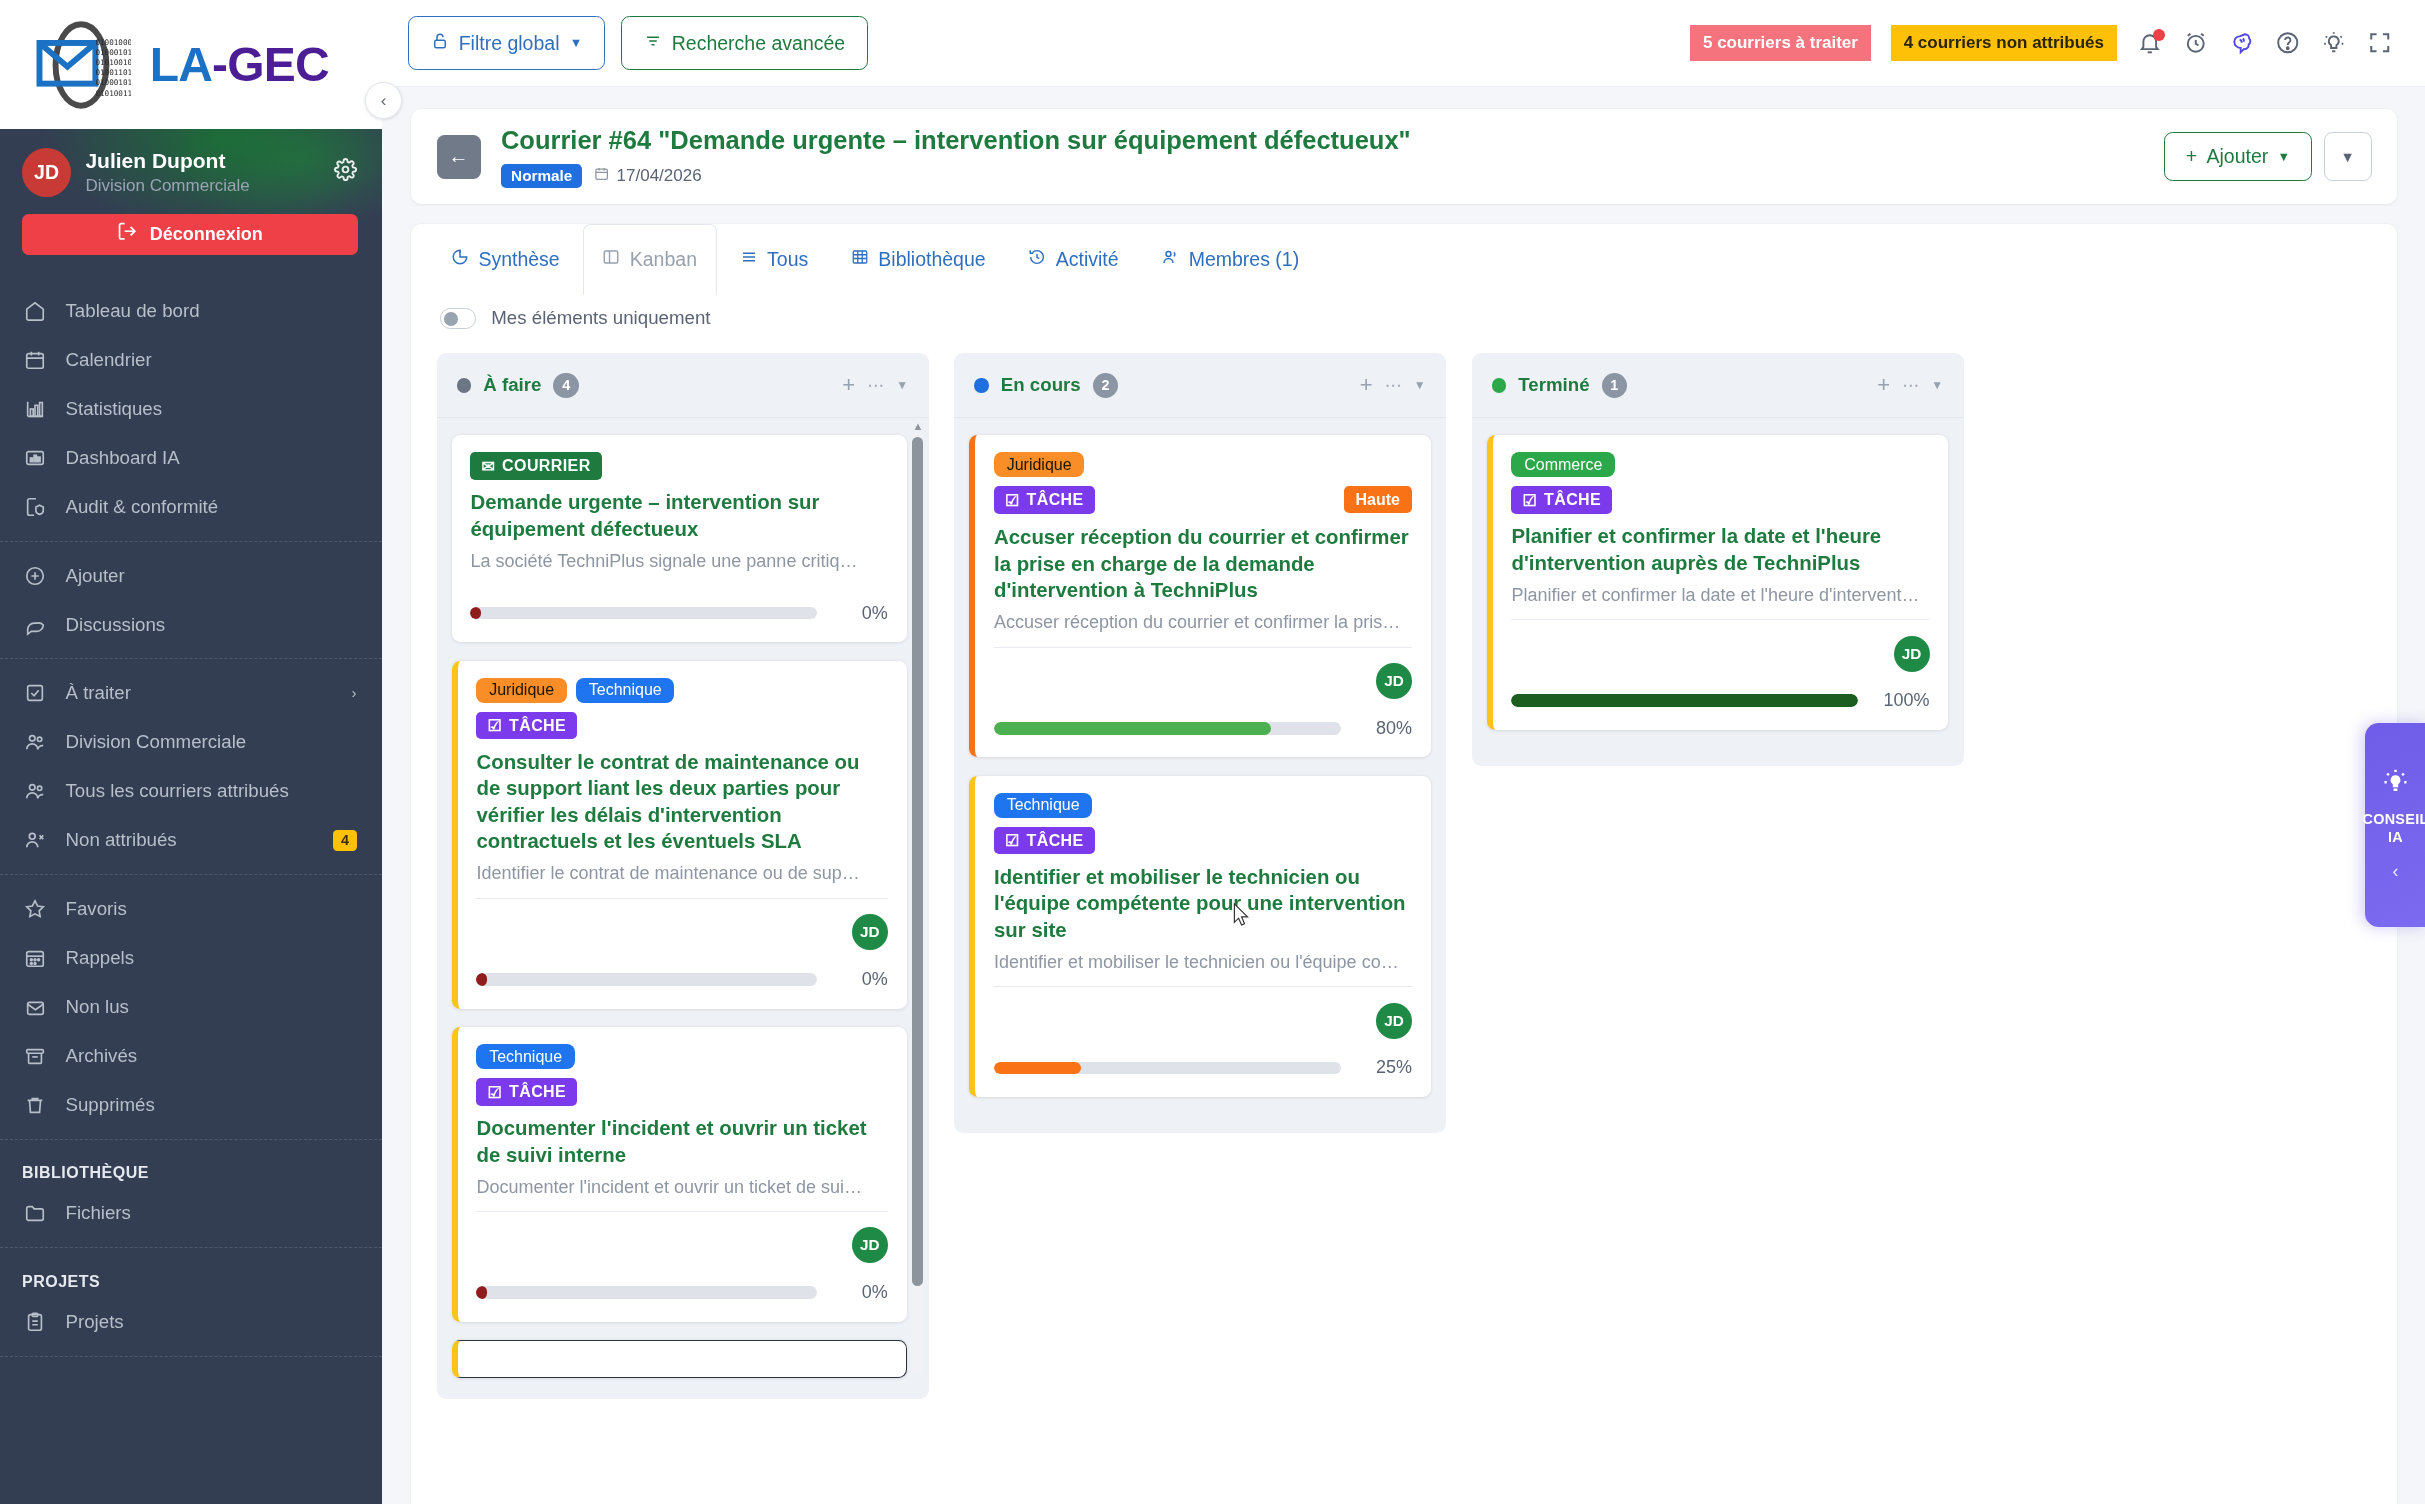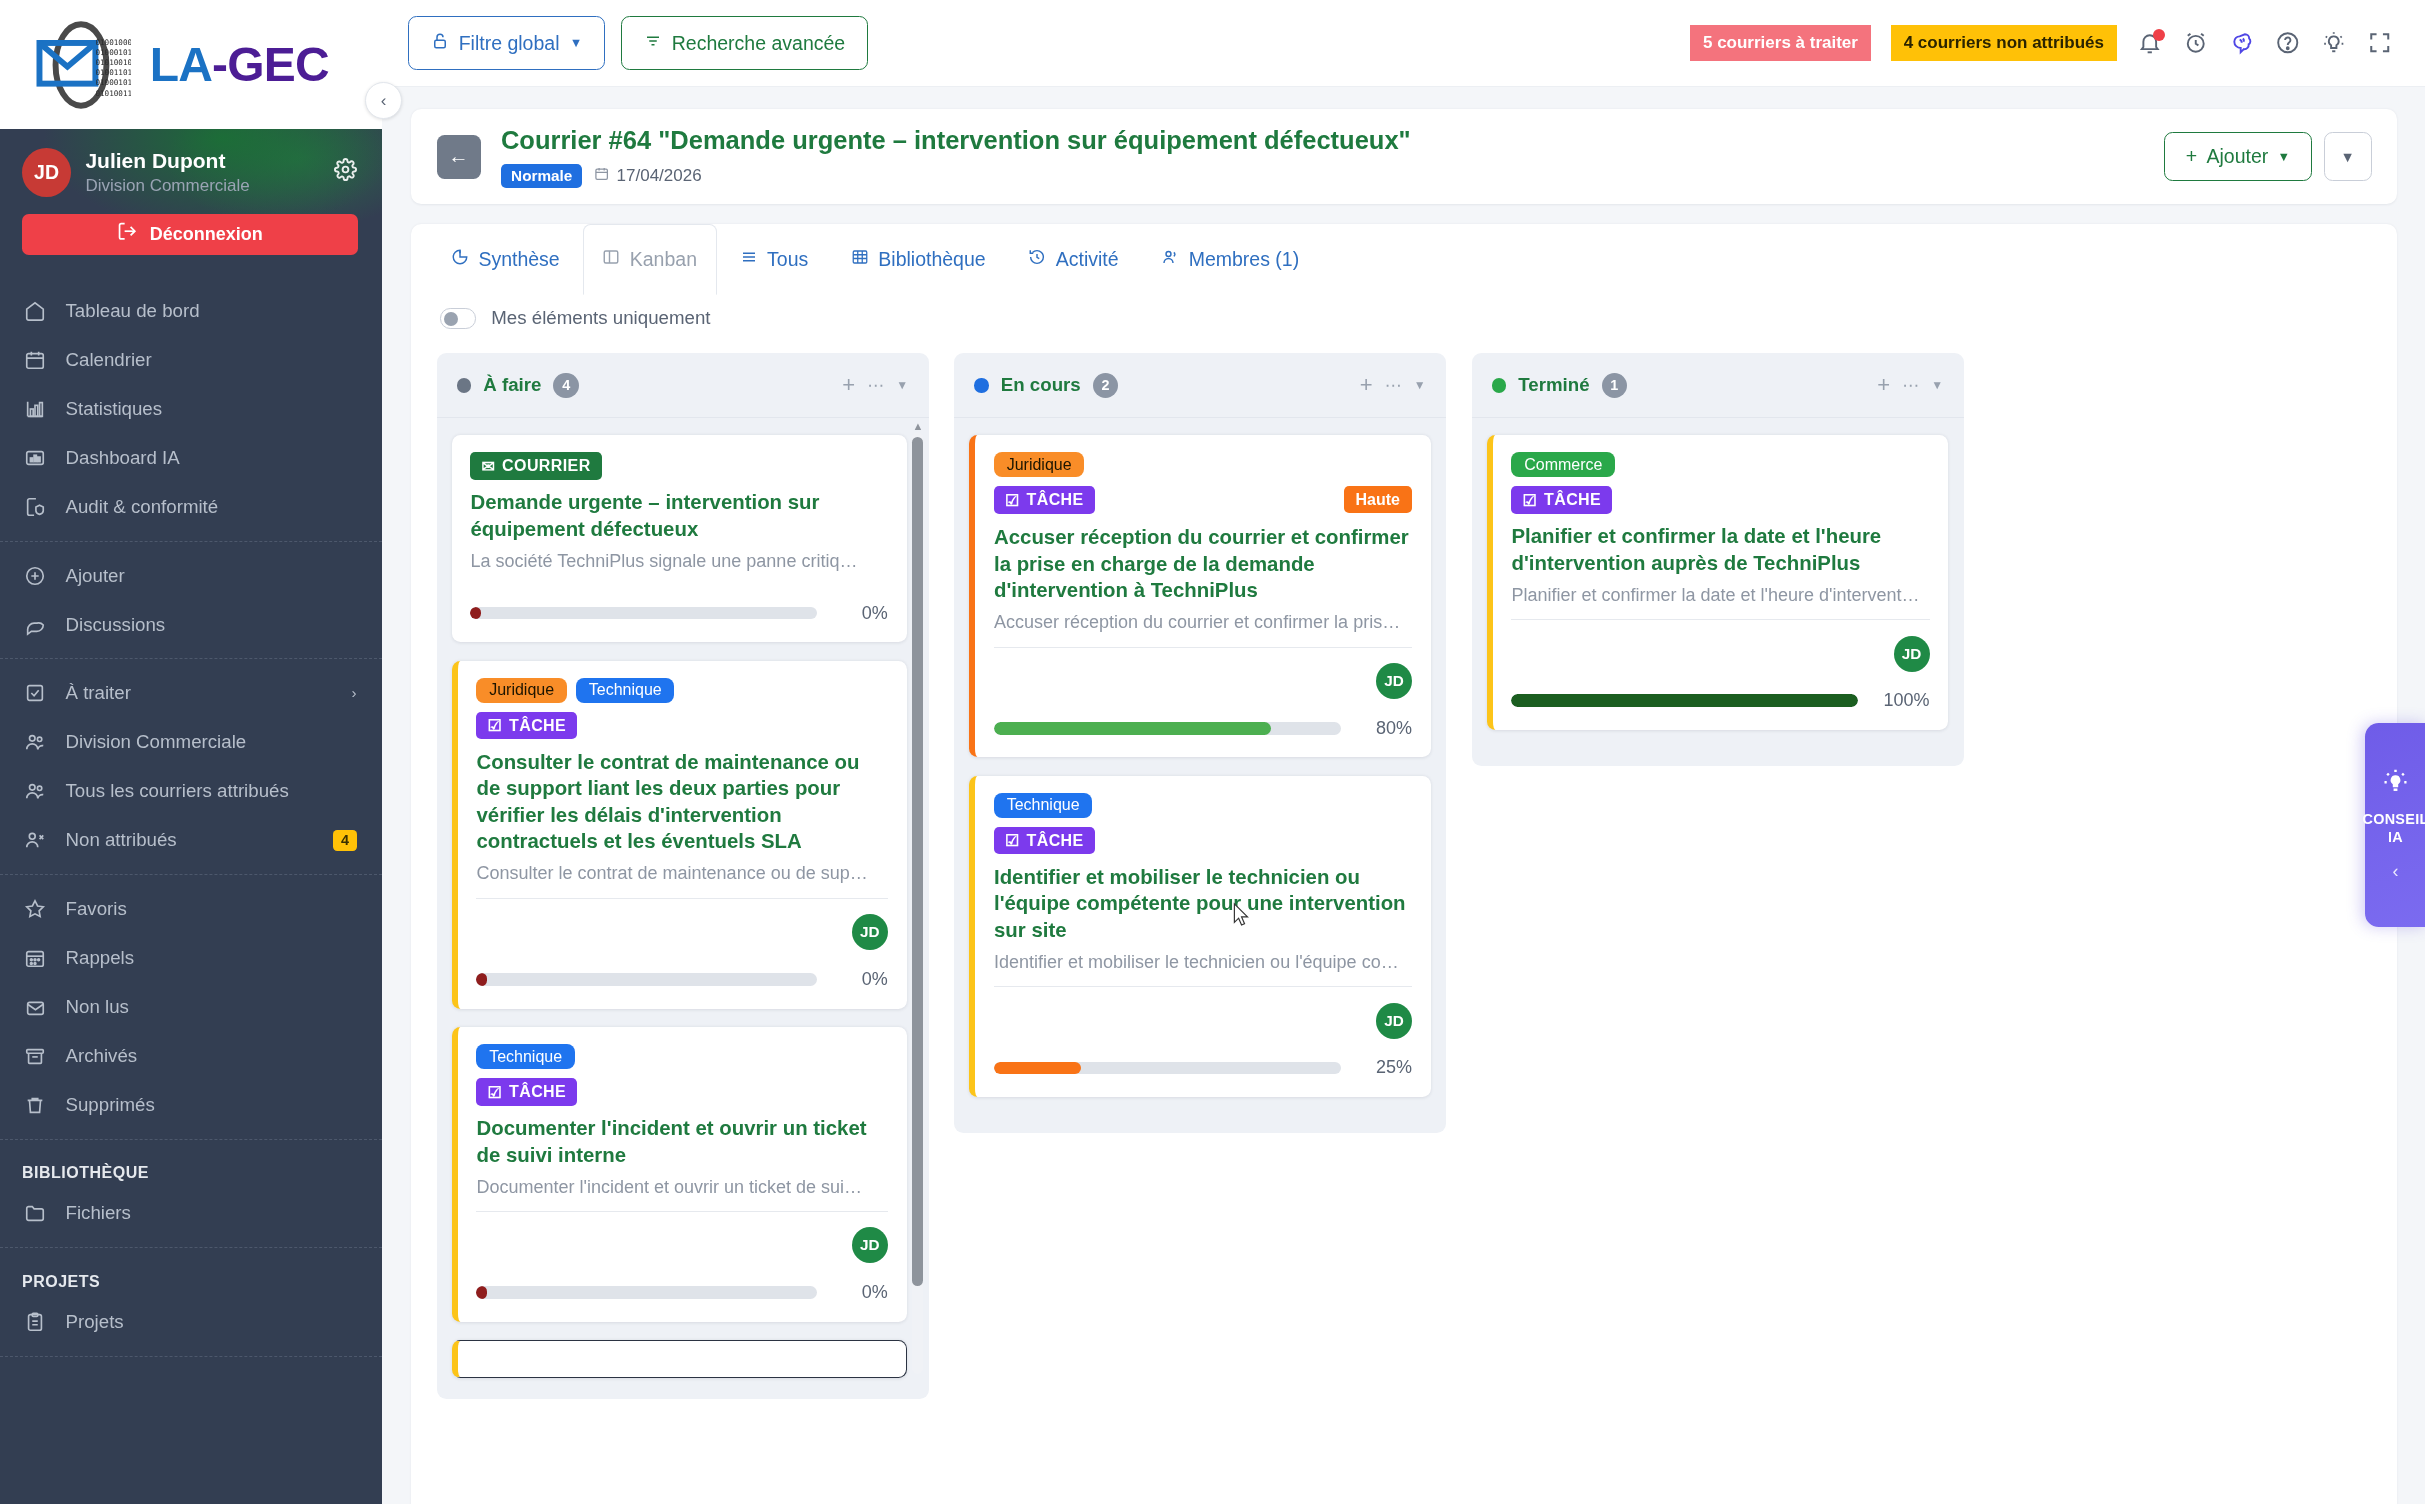--- a/index.html
+++ b/index.html
@@ -662,21 +662,21 @@
                 <span class="tag tag-orange">Juridique</span>
                 <span class="tag tag-blue">Technique</span>
               </div>
               <div class="tagrow">
                 <span class="badge-type badge-tache">
                   <span>☑</span>
                   <span>TÂCHE</span>
                 </span>
               </div>
               <div class="card-title">Consulter le contrat de maintenance ou de support liant les deux parties pour vérifier les délais d'intervention contractuels et les éventuels SLA</div>
-              <div class="card-desc">Consulter le contrat de maintenance ou de sup…</div>
+              <div class="card-desc">Identifier le contrat de maintenance ou de sup…</div>
               <div class="divider"></div>
               <div class="assignee-row">
                 <span class="avatar-sm">JD</span>
               </div>
               <div class="prog-row">
                 <div class="track">
                   <div class="fill" style="width:3%;background:#8f1d1d"></div>
                 </div>
                 <span class="pct">0%</span>
               </div>

